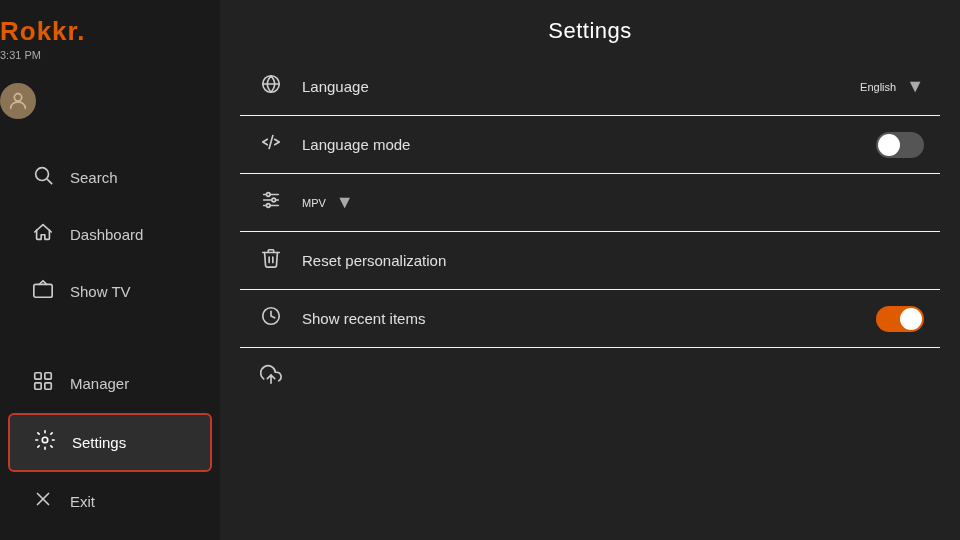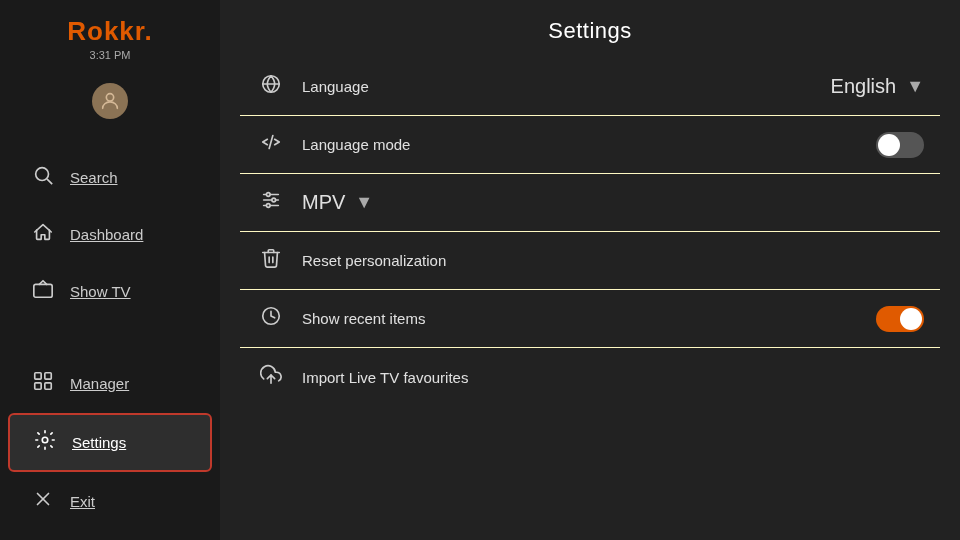--- a/index.html
+++ b/index.html
@@ -20,21 +20,21 @@
       background: #1a1a1a;
       display: flex;
       flex-direction: column;
       padding-top: 16px;
       flex-shrink: 0;
     }
 
     .sidebar-header {
       display: flex;
       flex-direction: column;
-      align-items: center;
+      align-items: flex-start;
       padding-bottom: 20px;
     }
 
     .sidebar-logo {
       font-size: 26px;
       font-weight: 800;
       color: #ffffff;
       letter-spacing: 1px;
       margin-bottom: 2px;
     }
@@ -72,21 +72,20 @@
       display: flex;
       align-items: center;
       padding: 14px 24px;
       cursor: pointer;
       font-size: 15px;
       color: #cccccc;
       gap: 16px;
       border-radius: 6px;
       margin: 1px 8px;
       transition: background 0.1s;
-      text-decoration: underline;
     }
 
     .nav-item.active {
       background: #2e2e2e;
       border: 2px solid #c0392b;
       color: #ffffff;
     }
 
     .nav-item .nav-icon {
       font-size: 18px;
@@ -139,21 +138,21 @@
       flex-shrink: 0;
     }
 
     .settings-label {
       flex: 1;
       font-size: 15px;
       color: #e0e0e0;
     }
 
     .settings-value {
-      font-size: 20px;
+      font-size: 11px;
       color: #e0e0e0;
       margin-right: 10px;
     }
 
     .settings-dropdown-arrow {
       font-size: 18px;
       color: #aaa;
     }
 
     
@@ -359,17 +358,16 @@
     </div>
 
     <div class="settings-row">
       <span class="settings-icon">
         <svg class="icon-svg" viewBox="0 0 24 24">
           <polyline points="16 16 12 12 8 16" stroke-linecap="round" stroke-linejoin="round"></polyline>
           <line x1="12" y1="12" x2="12" y2="21" stroke-linecap="round"></line>
           <path d="M20.39 18.39A5 5 0 0018 9h-1.26A8 8 0 104 16.3" stroke-linecap="round"></path>
         </svg>
       </span>
-      <span class="settings-label">Import Live TV favourites</span>
     </div>
 
   </div>
 </div>
 
 </body></html>

